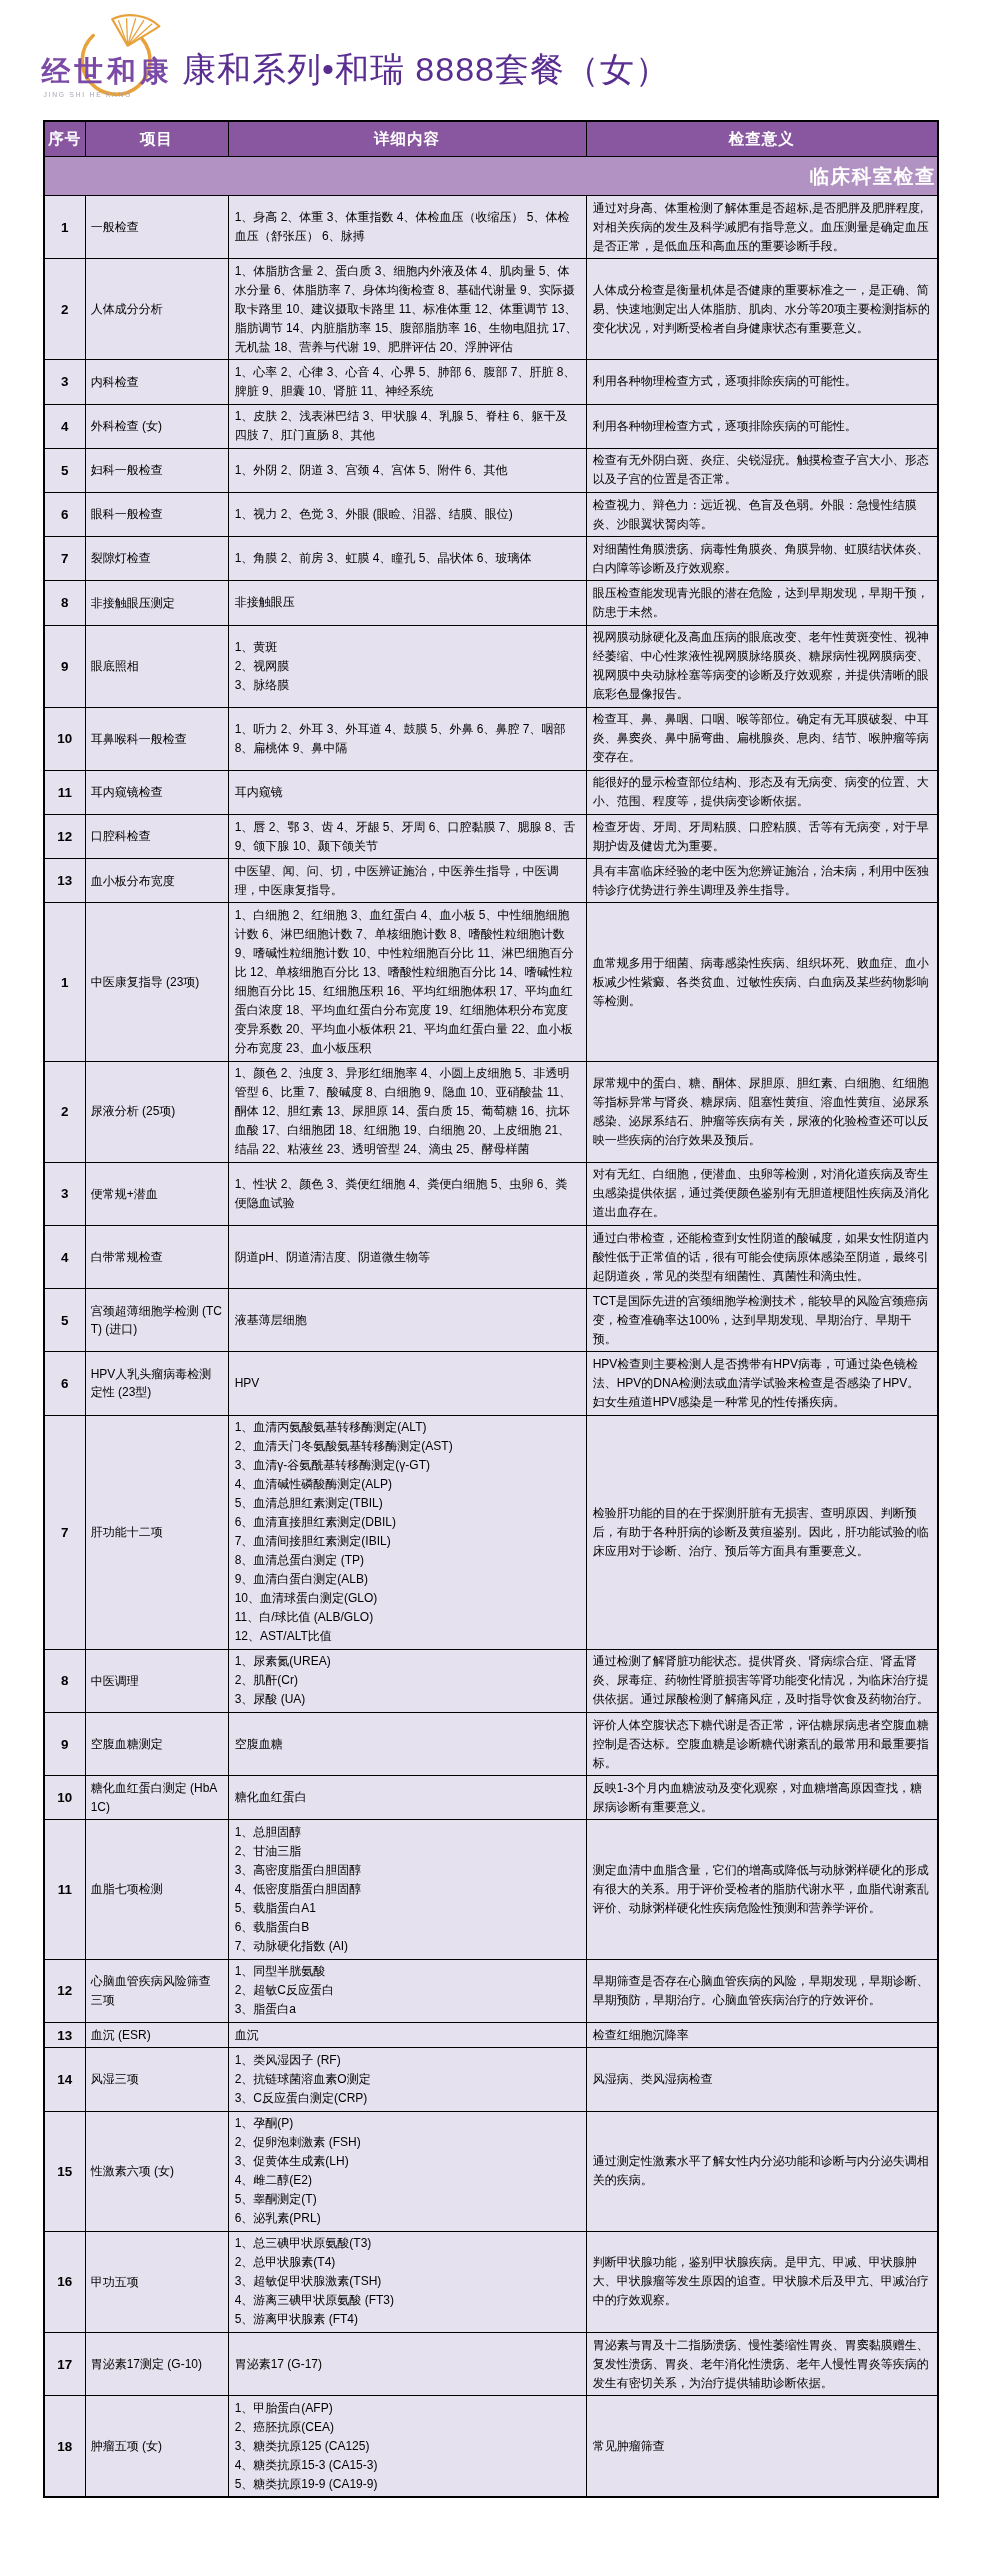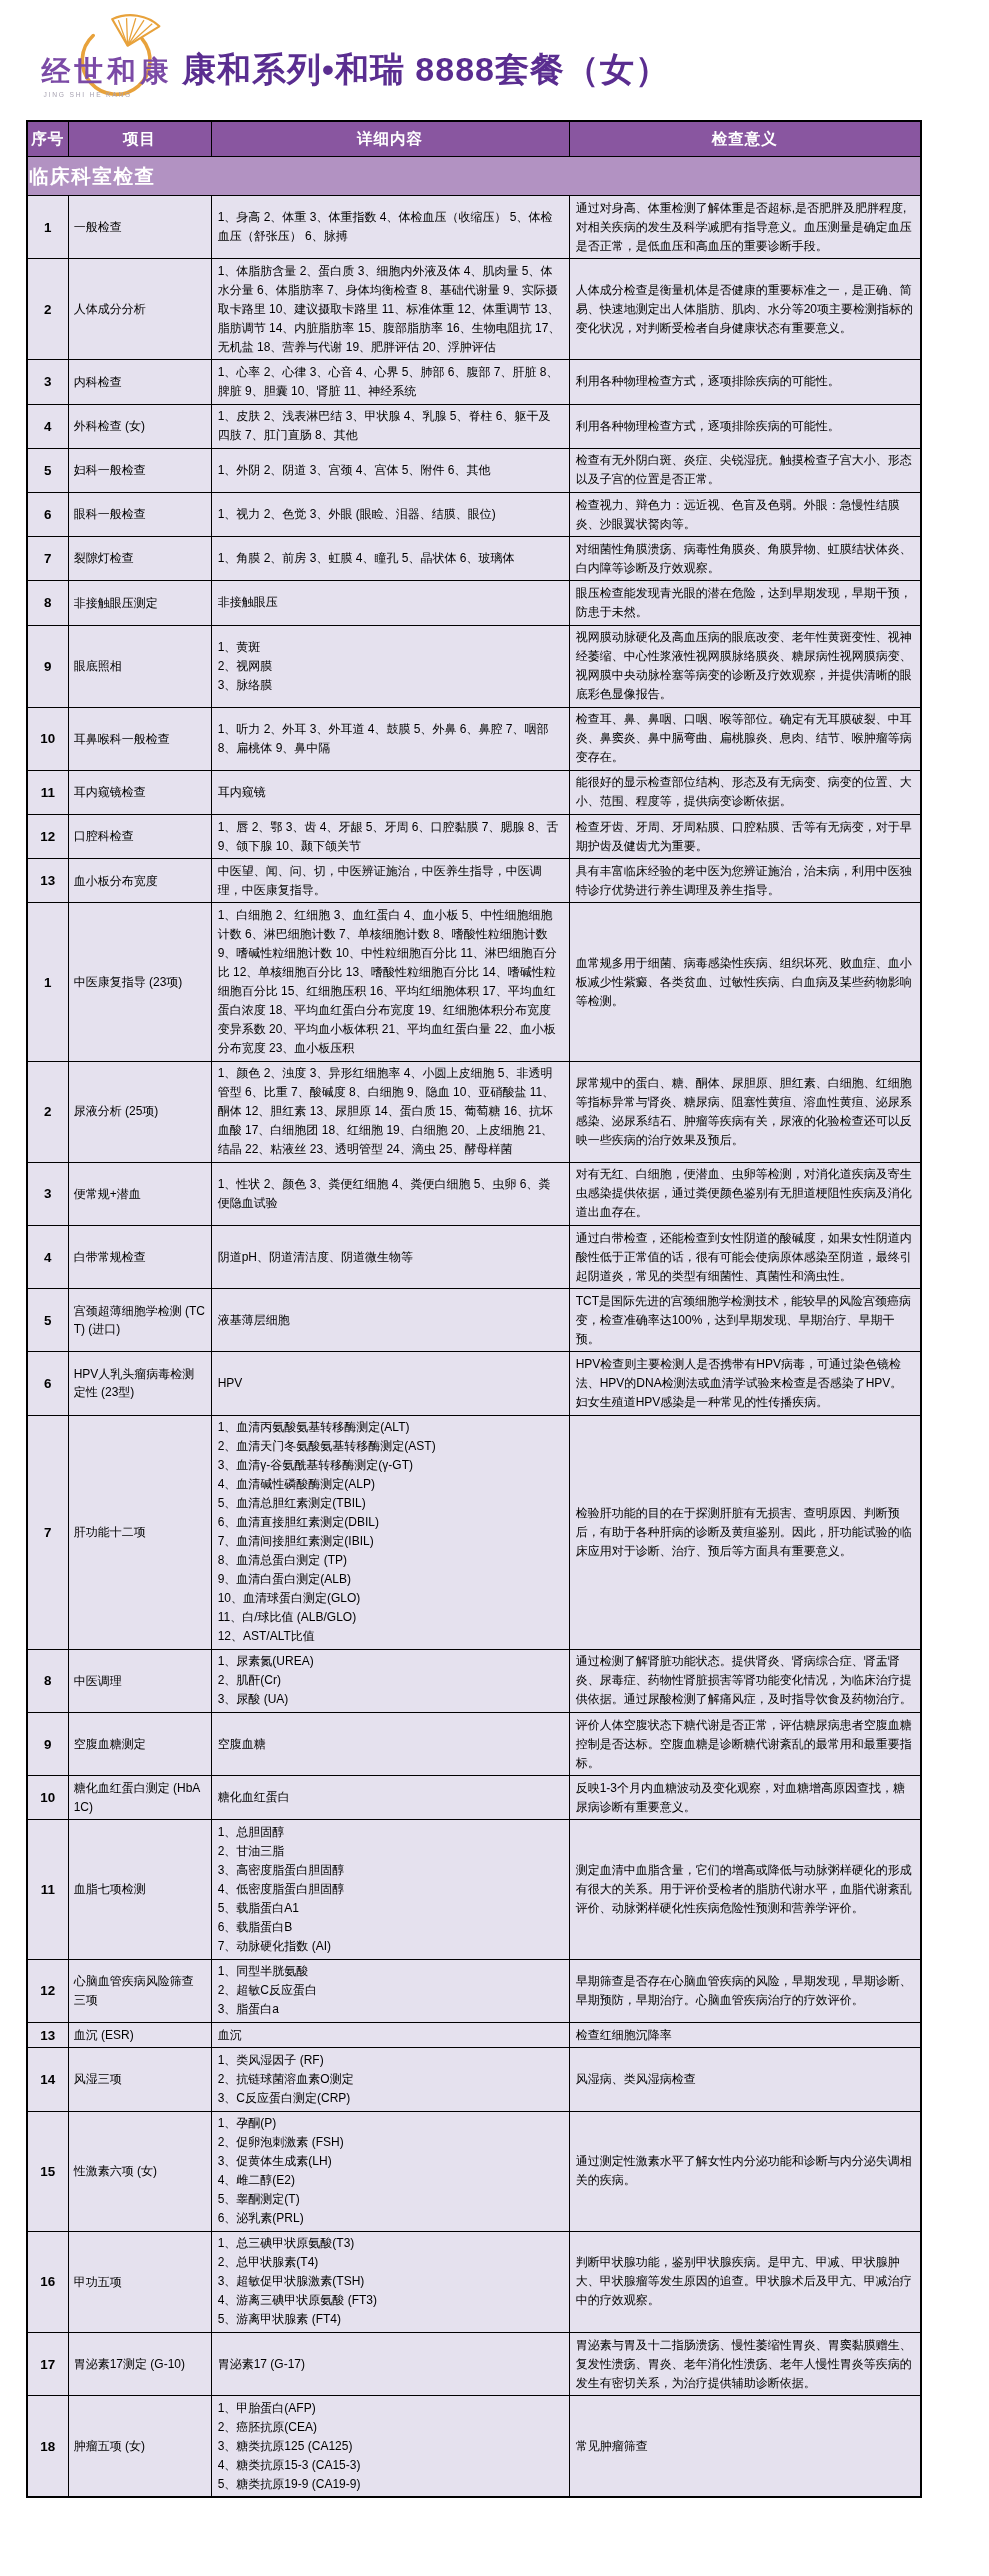--- a/index.html
+++ b/index.html
@@ -1,28 +1,28 @@
 <!DOCTYPE html>
 <html style="font-size:8.2px"><head>
 <meta charset="utf-8">
 <style>
   html,body{margin:0;padding:0;background:#fff;}
   body{width:989px;min-height:3797px;font-family:"Liberation Sans","DejaVu Sans",sans-serif;color:#000;}
   .top-header{position:relative;height:120px;width:989px;border-radius:31px;}
   .brand{position:absolute;left:40px;top:14.4px;width:129px;height:100px;}
   .page-title{position:absolute;left:0;top:47px;width:852px;text-align:center;
-    font-size:34px;font-weight:bold;color:#5A2D90;letter-spacing:1px;}
-  table.report{border-collapse:collapse;table-layout:fixed;width:895px;margin-left:26px;
+    font-size:34px;font-weight:normal;color:#5A2D90;letter-spacing:1px;}
+  table.report{border-collapse:collapse;table-layout:fixed;width:895px;margin-left:43px;
     border:2.1px solid #000;background:#4c1d95;padding-left:32px;}
   table.report th,table.report td{border:1.5px solid #000;vertical-align:middle;
     word-break:break-all;overflow-wrap:anywhere;}
   table.report tr{page-break-inside:avoid;}
   th.hcell{background:#8956A0;color:#fff;font-size:15.5px;font-weight:bold;height:32px;
     letter-spacing:1px;}
-  td.band{background:#B292C2;color:#fff;font-size:19.6px;font-weight:bold;text-align:left;
+  td.band{background:#B292C2;color:#fff;font-size:19.6px;font-weight:bold;text-align:right;
     height:36px;letter-spacing:1.5px;border-top-width:2.1px;border-bottom-width:2.1px;}
   td.col-no{ text-align:center;font-weight:bold;font-size:13.4px;padding:2.1px 1px;}
   td.col-item{text-align:left;font-size:12px;padding:3.1px 5.2px;line-height:18.5px;}
   td.col-detail,td.col-sig{font-size:12px;line-height:19px;padding:2.6px 6.2px;
     white-space:pre-line;text-align:left;}
   tbody tr.data-row{background:#E5E1EE;}
 </style>
 </head>
 <body>
 

